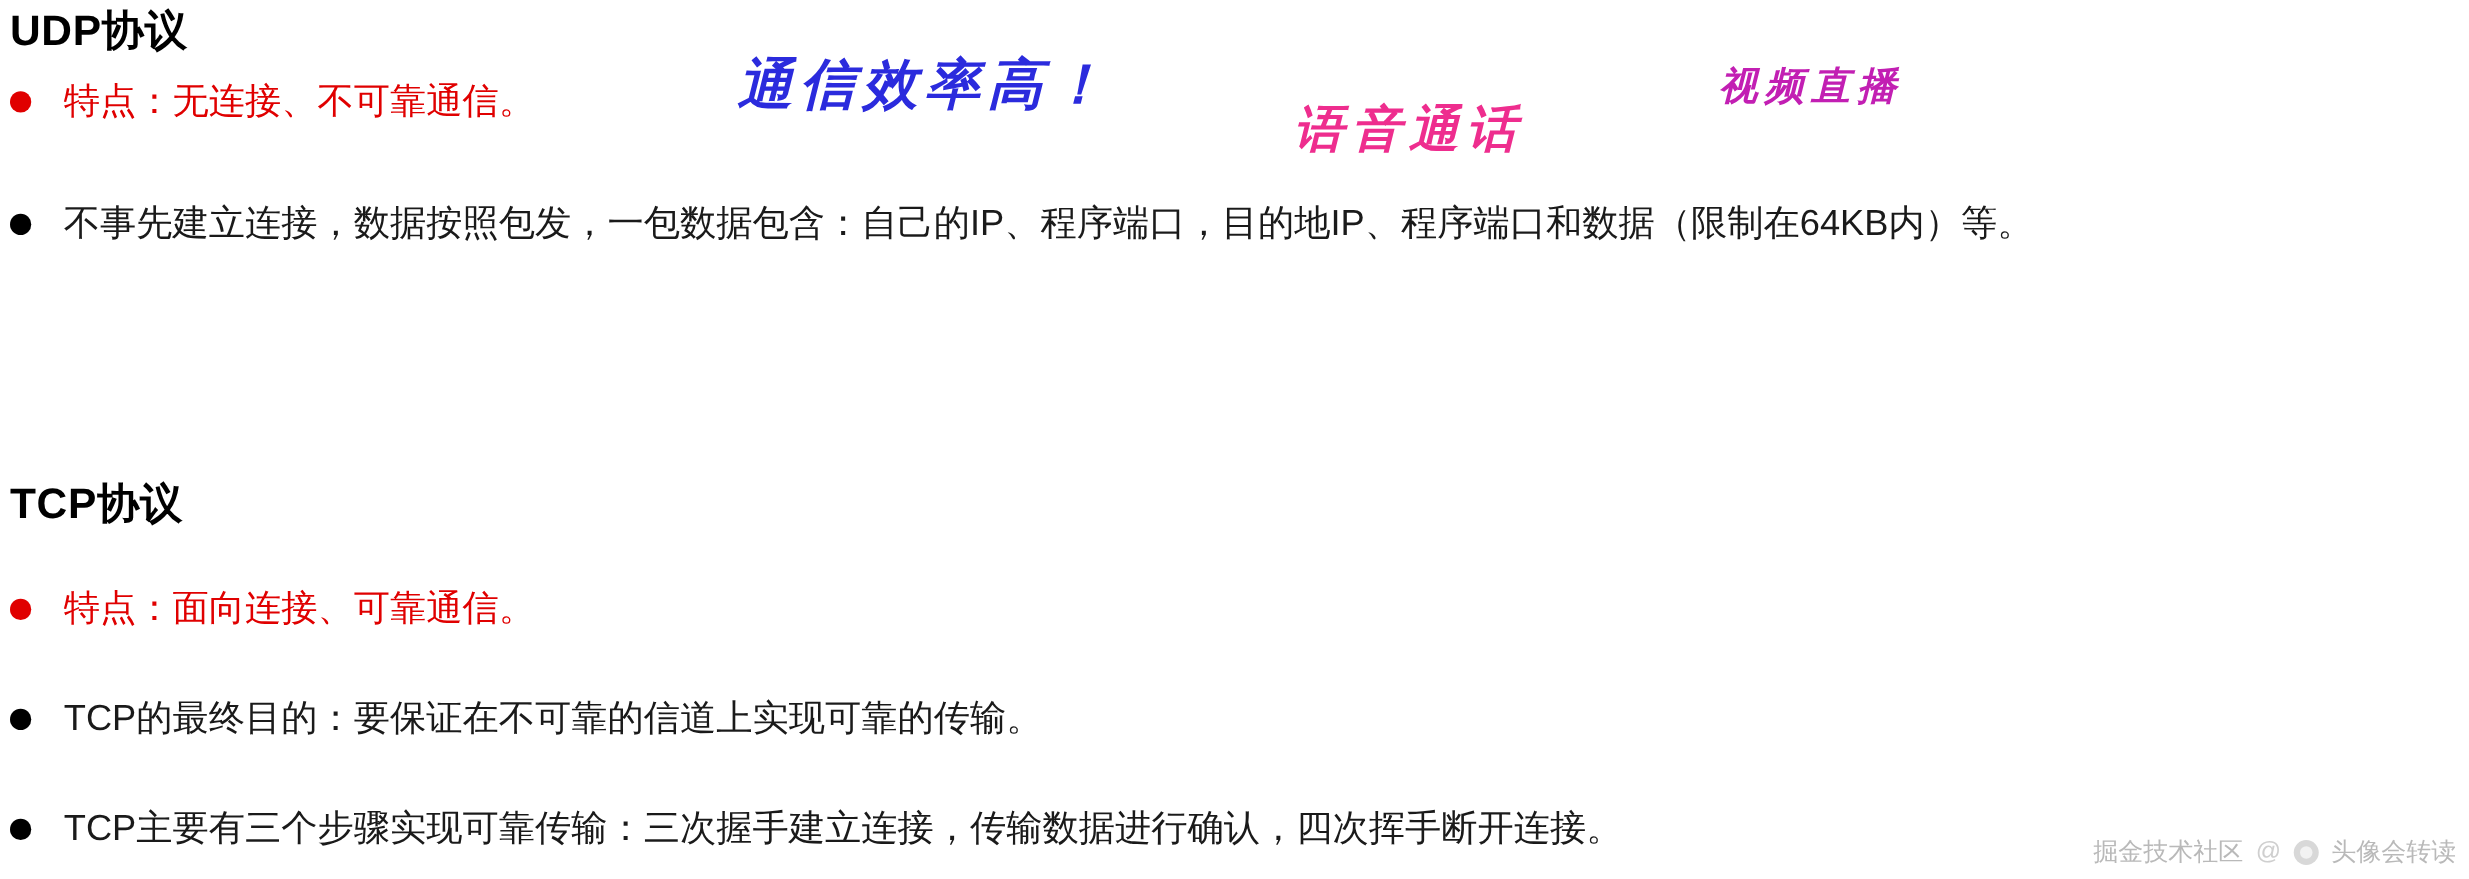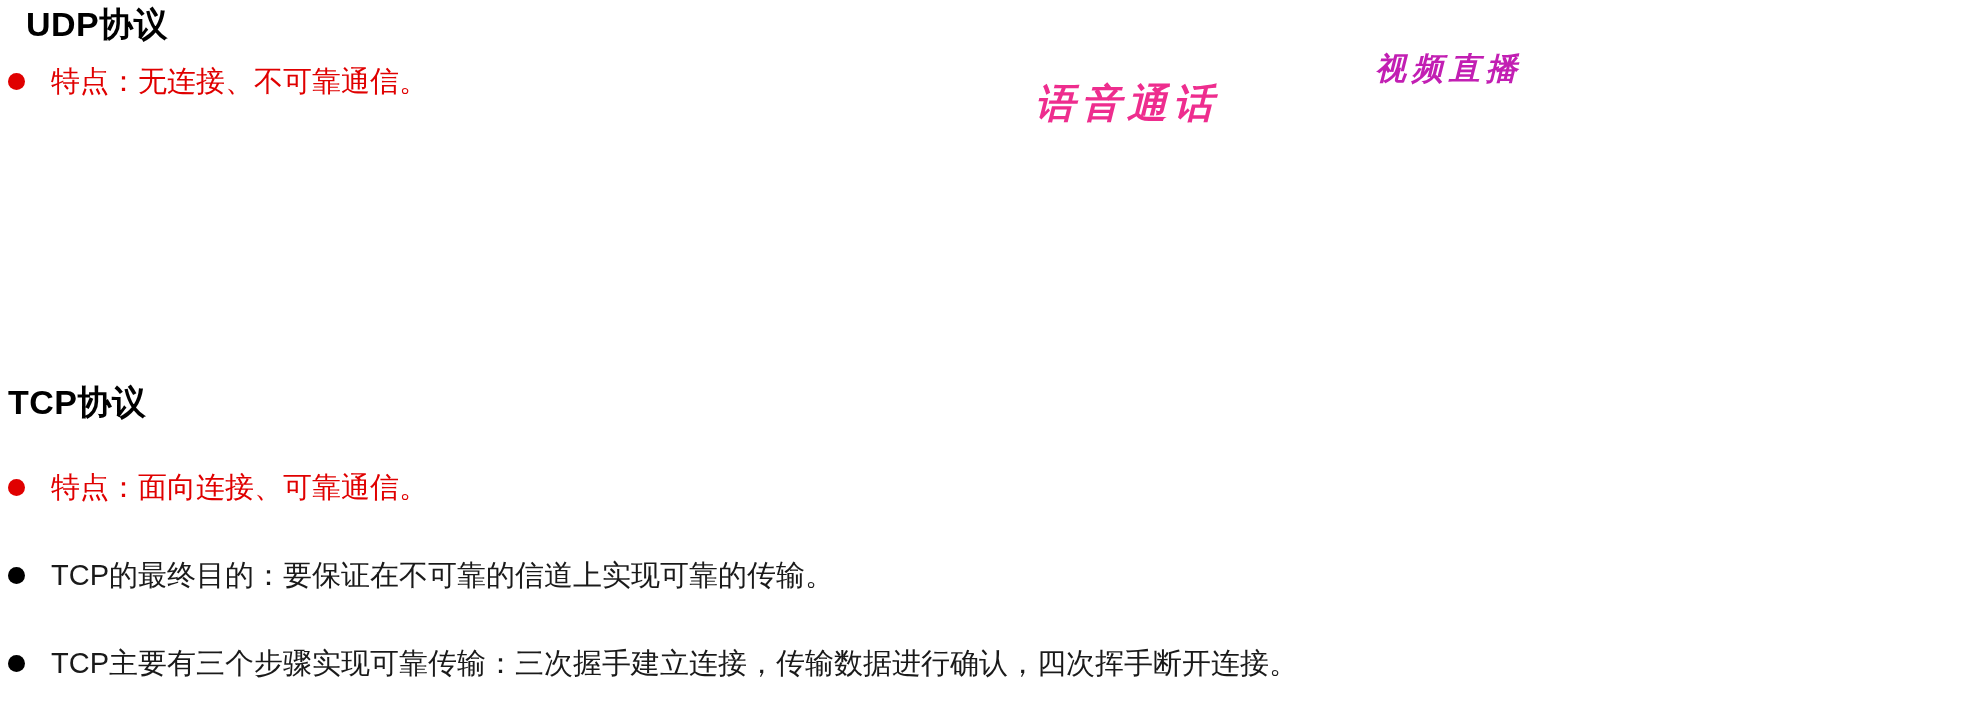--- a/index.html
+++ b/index.html
@@ -23,21 +23,21 @@
     box-sizing: border-box;
   }
 
   
   .section-title {
     font-size: 34px;
     font-weight: bold;
     color: #000000;
     letter-spacing: 0.5px;
   }
-  #udp-title { position: absolute; left: 26px; top: 2px; }
+  #udp-title { position: absolute; left: 8px; top: 2px; }
   #tcp-title { position: absolute; left: 8px; top: 380px; }
 
   
   .bullet-row {
     position: absolute;
     display: flex;
     align-items: flex-start;
     line-height: 1.35;
   }
   .bullet-dot {
@@ -106,36 +106,47 @@
 
 <div class="page">
 
   <div class="section-title" id="udp-title">UDP协议</div>
 
   <div class="bullet-row" style="left:8px; top:62px;">
     <span class="bullet-dot red"></span>
     <span class="bullet-text red">特点：无连接、不可靠通信。</span>
   </div>
 
+  <div class="bullet-row" style="left:8px; top:160px;">
+    <span class="bullet-dot"></span>
+    <span class="bullet-text">不事先建立连接，数据按照包发，一包数据包含：自己的IP、程序端口，目的地IP、程序端口和数据（限制在64KB内）等。</span>
+  </div>
 
 
+  <div class="handwrite hw-blue" style="left:590px; top:38px;">通信效率高！</div>
   <div class="handwrite hw-pink" style="left:1035px; top:48px; font-size:40px;margin-top:28px;">语音通话</div>
   <div class="handwrite hw-purple" style="left:1375px; top:48px; font-size:31px;">视频直播</div>
 
   <div class="section-title" id="tcp-title">TCP协议</div>
 
   <div class="bullet-row" style="left:8px; top:468px;">
     <span class="bullet-dot red"></span>
     <span class="bullet-text red">特点：面向连接、可靠通信。</span>
   </div>
 
   <div class="bullet-row" style="left:8px; top:556px;">
     <span class="bullet-dot"></span>
     <span class="bullet-text">TCP的最终目的：要保证在不可靠的信道上实现可靠的传输。</span>
   </div>
 
   <div class="bullet-row" style="left:8px; top:644px;">
     <span class="bullet-dot"></span>
     <span class="bullet-text">TCP主要有三个步骤实现可靠传输：三次握手建立连接，传输数据进行确认，四次挥手断开连接。</span>
   </div>
 
+  <div class="watermark">
+    <span>掘金技术社区</span>
+    <span class="wm-sep">@</span>
+    <span class="wm-logo"></span>
+    <span>头像会转读</span>
+  </div>
 
 </div>
 
 </body></html>

